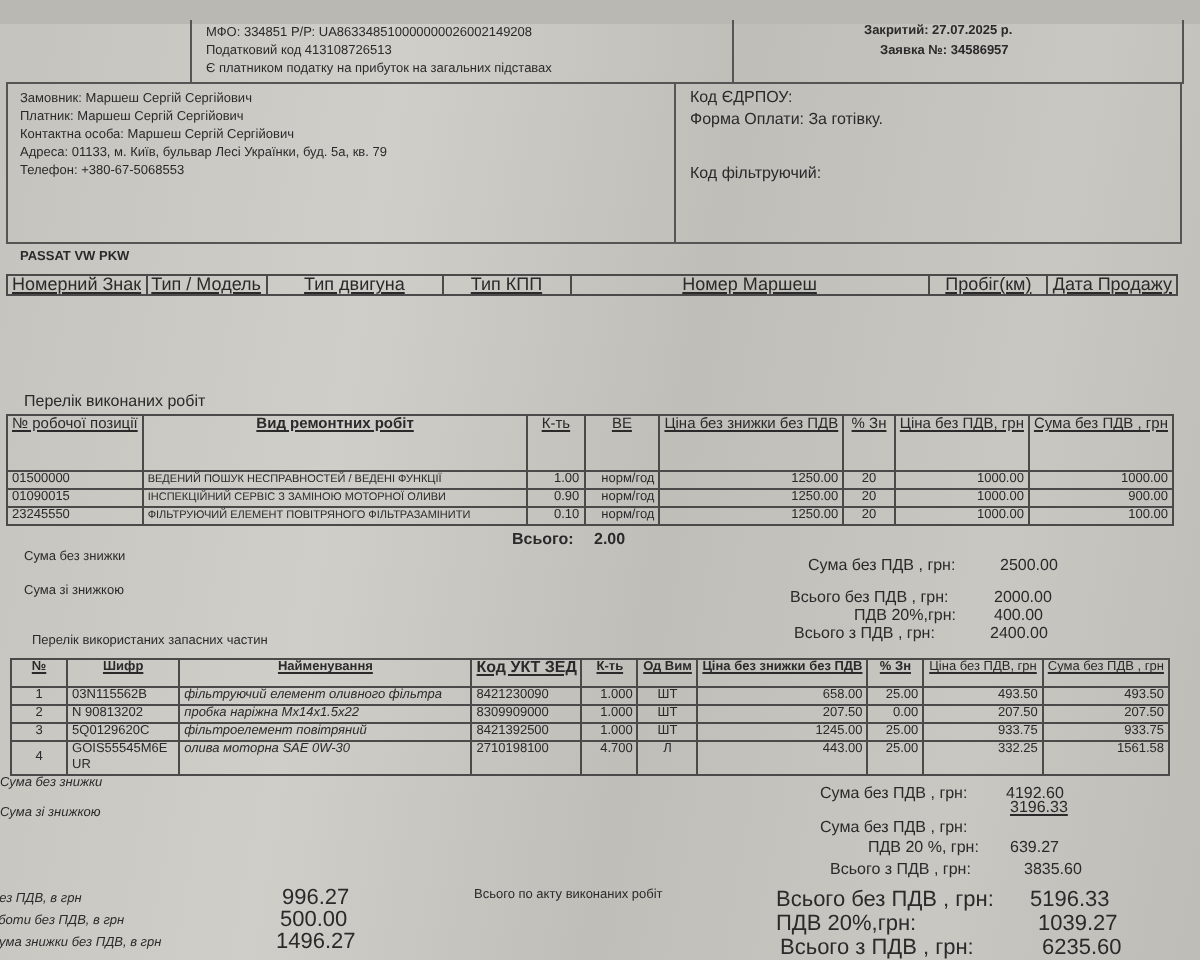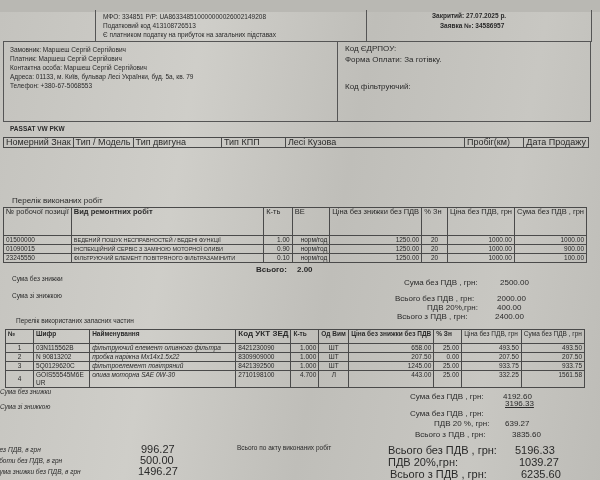--- a/index.html
+++ b/index.html
@@ -6,21 +6,21 @@
   body{width:600px;height:480px;overflow:hidden;background:#b9b8b3;font-family:"Liberation Sans",sans-serif;color:#2a2a2a;position:relative;}
   .page{position:absolute;left:0;top:0;width:600px;height:480px;background:linear-gradient(100deg,#c4c3be 0%,#cfcec9 30%,#bfbeb9 55%,#c8c7c2 80%,#bdbcb7 100%);margin-top:12px;}
   .abs{position:absolute;white-space:nowrap;}
   .box{position:absolute;border:1px solid #555;}
   .t{font-size:8px;}
   .ts{font-size:6.5px;}
   .tb{font-size:11px;}
   .bold{font-weight:bold;}
   table{border-collapse:collapse;position:absolute;}
   td,th{border:1px solid #4a4a4a;padding:0 2px;font-size:6.5px;line-height:7px;white-space:nowrap;}
-  th{font-weight:bold;text-align:left;vertical-align:top;}
+  th{font-weight:bold;text-align:center;vertical-align:top;text-decoration:underline;}
   .r{text-align:right;}
   .c{text-align:center;}
   .vt th{font-size:9px;line-height:9px;font-weight:normal;}
   .vt td{font-size:8px;line-height:9px;}
   .wt th{font-size:7.5px;line-height:8px;font-weight:normal;}
   .wt td{font-size:6.5px;line-height:8px;}
   .pt th{font-size:6.5px;line-height:7px;}
   .pt td{font-size:6.5px;line-height:8px;}
   .it{font-style:italic;}
 </style>
@@ -49,21 +49,21 @@
   <div class="abs t" style="left:345px;top:70px;">Код фільтруючий:</div>
 
   <div class="abs ts bold" style="left:10px;top:113px;">PASSAT VW PKW</div>
   <table class="vt" style="left:3px;top:125px;width:586px;">
     <tbody>
         <tr>
       <th style="width:55px;">Номерний Знак</th>
       <th style="width:55px;">Тип / Модель</th>
       <th style="width:85px;">Тип двигуна</th>
       <th style="width:60px;">Тип КПП</th>
-      <th style="width:180px;">Лесі Кузова</th>
+      <th style="width:180px;">Номер Маршеш</th>
       <th style="width:55px;">Пробіг(км)</th>
       <th style="width:55px;">Дата Продажу</th>
     </tr>
   </tbody>
     </table>
 
   <div class="abs t" style="left:12px;top:184px;">Перелік виконаних робіт</div>
   <table class="wt" style="left:3px;top:195px;width:584px;">
     <tbody>
         <tr style="height:28px;">

